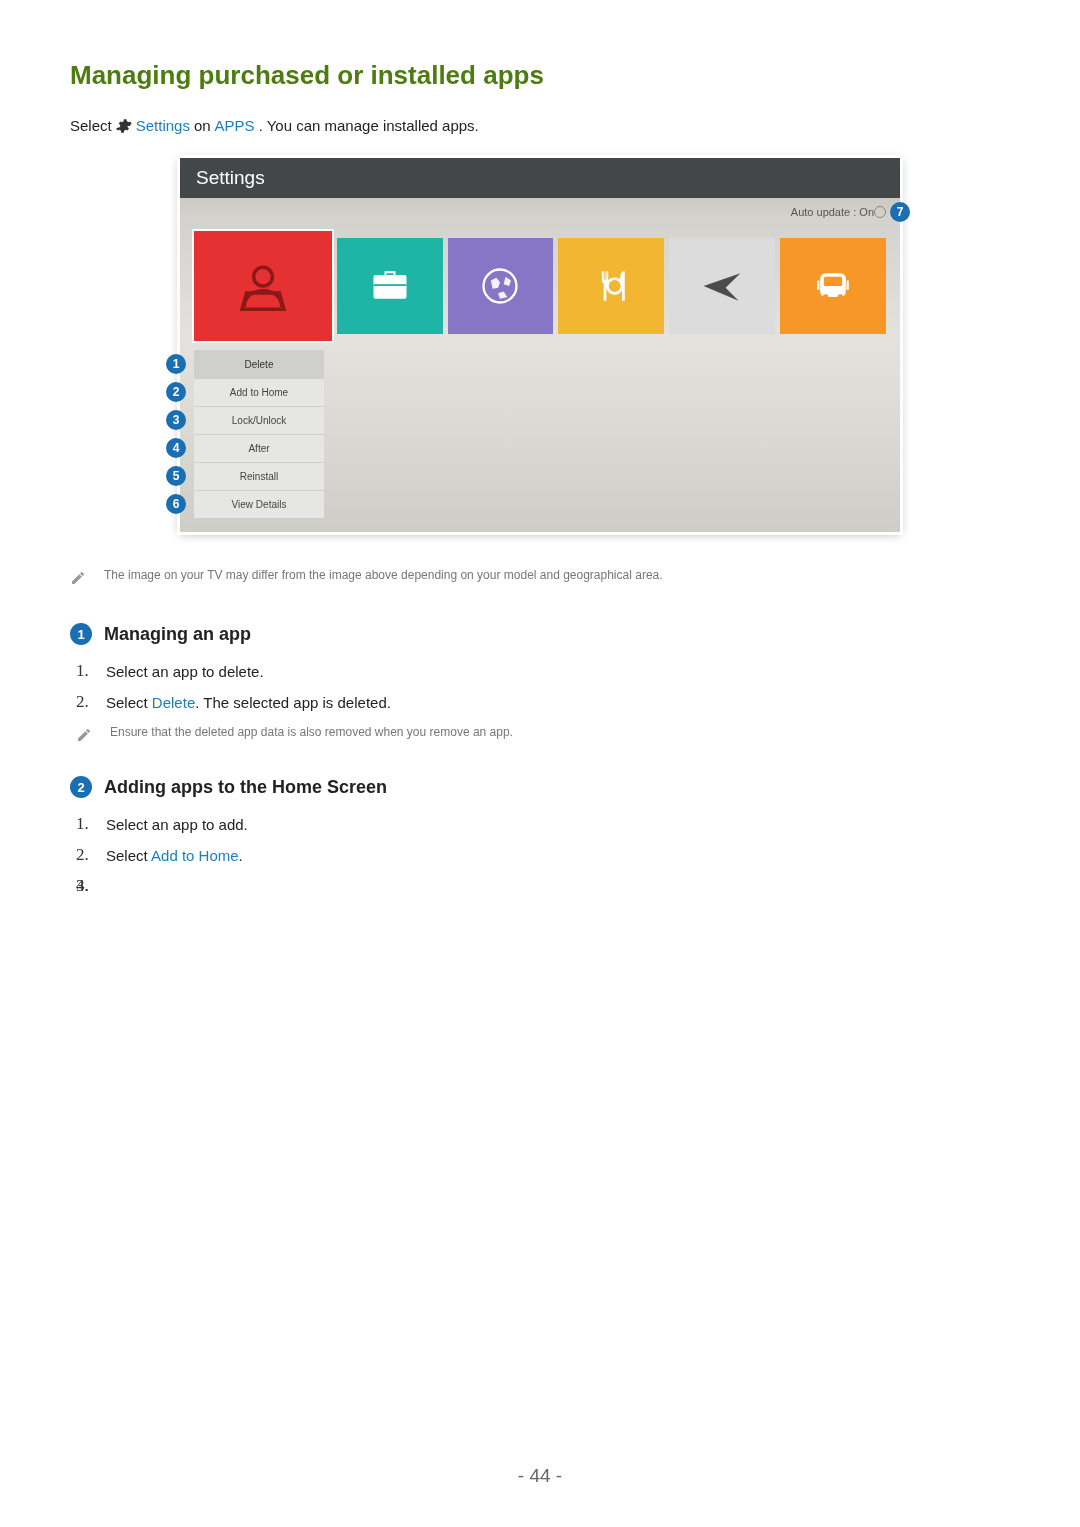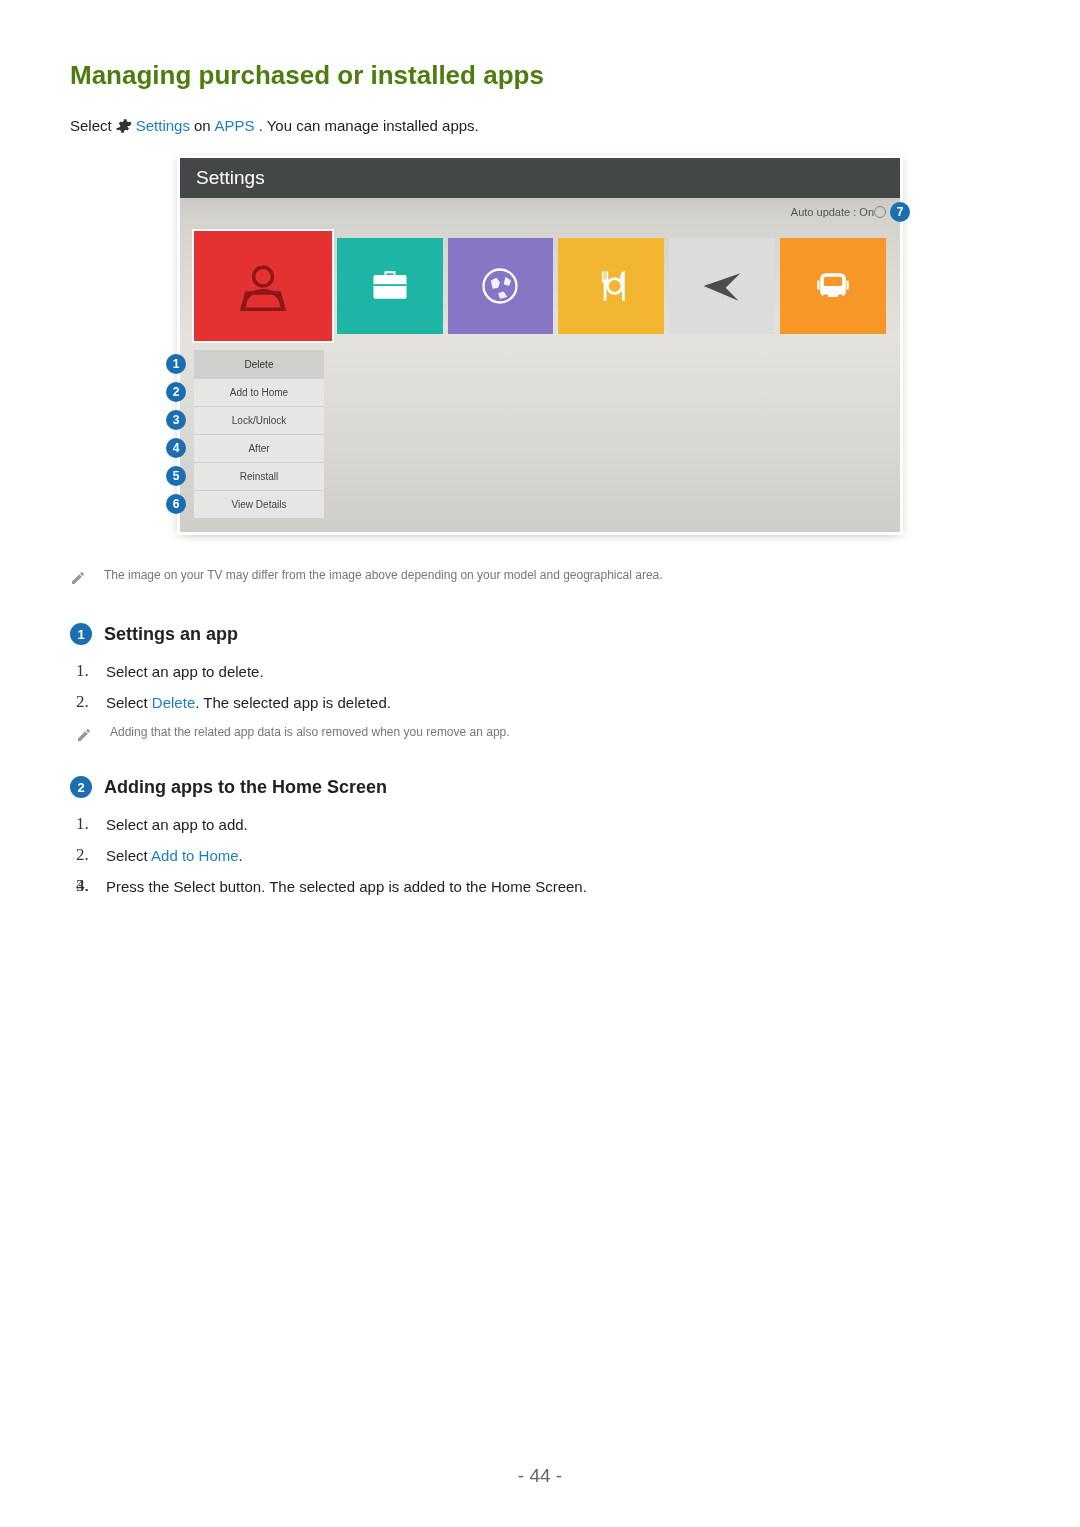--- a/index.html
+++ b/index.html
@@ -294,57 +294,56 @@
     <span class="pencil">
       <svg width="16" height="16" viewBox="0 0 24 24">
           <path fill="#999" d="M3 17.25V21h3.75L17.81 9.94l-3.75-3.75L3 17.25zM20.71 7.04a1 1 0 0 0 0-1.41l-2.34-2.34a1 1 0 0 0-1.41 0l-1.83 1.83 3.75 3.75 1.83-1.83z"></path>
         </svg>
     </span>
     <span>The image on your TV may differ from the image above depending on your model and geographical area.</span>
   </div>
 
   <div class="section-head">
     <span class="num-bubble">1</span>
-    <h2>Settings an app</h2>
+    <h2>Managing an app</h2>
   </div>
   <ol class="steps">
     <li>
       <span class="num">1.</span>
       <span>Select an app to delete.</span>
     </li>
     <li>
       <span class="num">2.</span>
       <span>Select </span><span class="link-text">Delete</span><span>. The selected app is deleted.</span>
     </li>
   </ol>
   <div class="note-row indent">
     <span class="pencil">
       <svg width="16" height="16" viewBox="0 0 24 24">
           <path fill="#999" d="M3 17.25V21h3.75L17.81 9.94l-3.75-3.75L3 17.25zM20.71 7.04a1 1 0 0 0 0-1.41l-2.34-2.34a1 1 0 0 0-1.41 0l-1.83 1.83 3.75 3.75 1.83-1.83z"></path>
         </svg>
     </span>
-    <span>Adding that the related app data is also removed when you remove an app.</span>
+    <span>Ensure that the deleted app data is also removed when you remove an app.</span>
   </div>
 
   <div class="section-head">
     <span class="num-bubble">2</span>
     <h2>Adding apps to the Home Screen</h2>
   </div>
   <ol class="steps">
     <li>
       <span class="num">1.</span>
       <span>Select an app to add.</span>
     </li>
     <li>
       <span class="num">2.</span>
       <span>Select </span><span class="link-text">Add to Home</span><span>.</span>
     </li>
     <li>
       <span class="num">3.</span>
     </li>
     <li>
       <span class="num">4.</span>
-      <span>Press the Select button. The selected app is added to the Home Screen.</span>
     </li>
   </ol>
 </div>
 
 <div class="page-num">- 44 -</div>
 
 </body></html>

